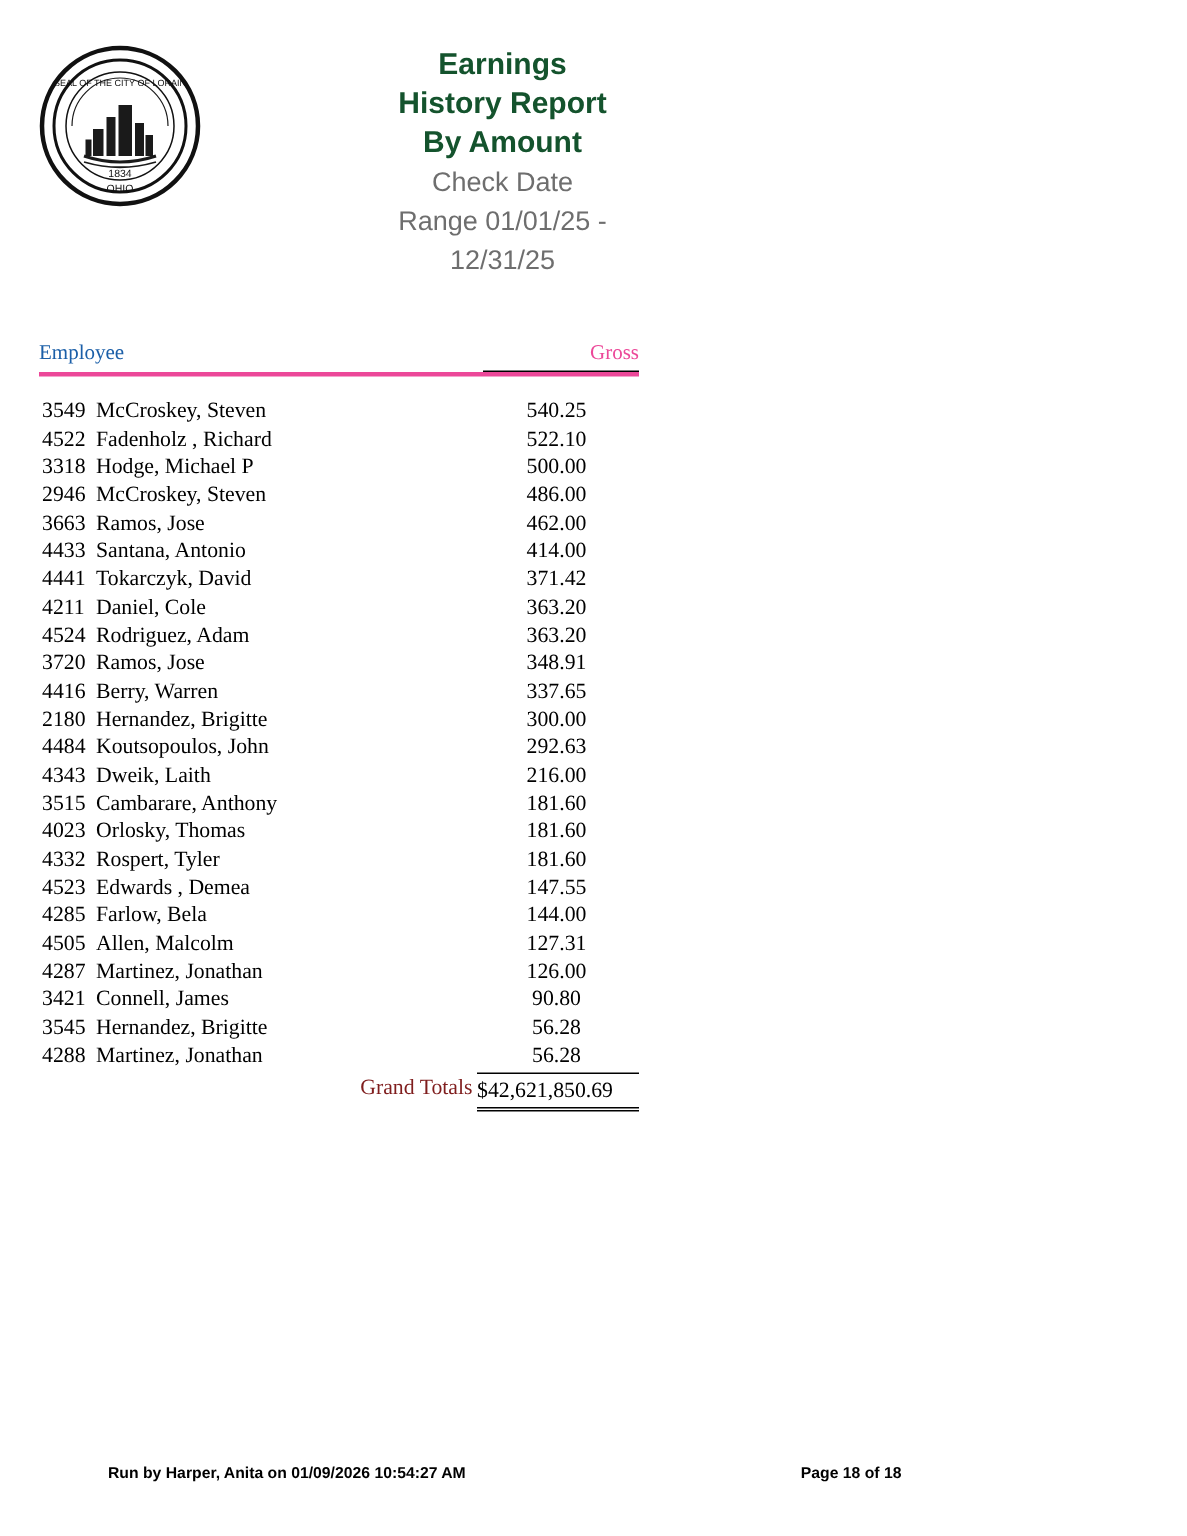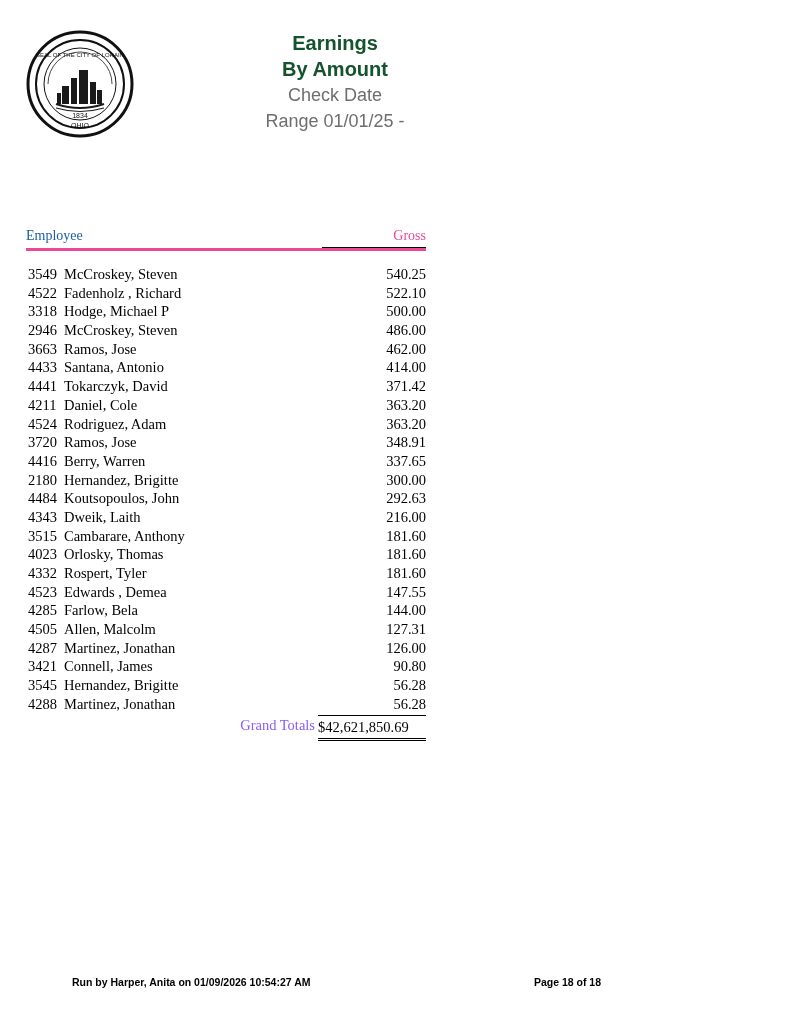--- a/index.html
+++ b/index.html
@@ -119,36 +119,36 @@
   }
   .row .emp-name {
     position: absolute;
     left: 38px;
     top: 0;
   }
   .row .amount {
     position: absolute;
     right: 0;
     top: 0;
-    text-align: right;
+    text-align: center;
     width: 110px;
   }
 
   .totals {
     position: relative;
     height: 22px;
     font-size: 14.5px;
     line-height: 21px;
     margin-top: 1px;
   }
   .totals .t-label {
     position: absolute;
     right: 111px;
     top: 0;
-    color: #8b5cf6;
+    color: #7f1d1d;
   }
   .totals .t-value {
     position: absolute;
     right: 0;
     top: 0;
     width: 108px;
     text-align: left;
     border-top: 1px solid #000;
     border-bottom: 3px double #000;
     padding-top: 1px;
@@ -204,23 +204,25 @@
 
         <path d="M22 54 a32 32 0 0 1 64 0" stroke="#1a1a1a" stroke-width="0.8" fill="none"></path>
         <text x="54" y="27" font-family="Liberation Sans, sans-serif" font-size="6" text-anchor="middle" fill="#111111">SEAL OF THE CITY OF LORAIN</text>
         <text x="54" y="88" font-family="Liberation Sans, sans-serif" font-size="7" text-anchor="middle" fill="#111111">1834</text>
         <text x="54" y="98" font-family="Liberation Sans, sans-serif" font-size="7" text-anchor="middle" fill="#111111">OHIO</text>
       </svg>
     </div>
 
     <div class="title-block">
       <div class="title-line">Earnings</div>
+      <div class="title-line">History Report</div>
       <div class="title-line">By Amount</div>
       <div class="subtitle-line">Check Date</div>
       <div class="subtitle-line">Range 01/01/25 -</div>
+      <div class="subtitle-line">12/31/25</div>
     </div>
   </div>
 
   <div class="report">
 
     <div class="col-head">
       <span class="h-emp">Employee</span>
       <span class="h-gross">Gross</span>
       <span class="h-underline-gross"></span>
     </div>

